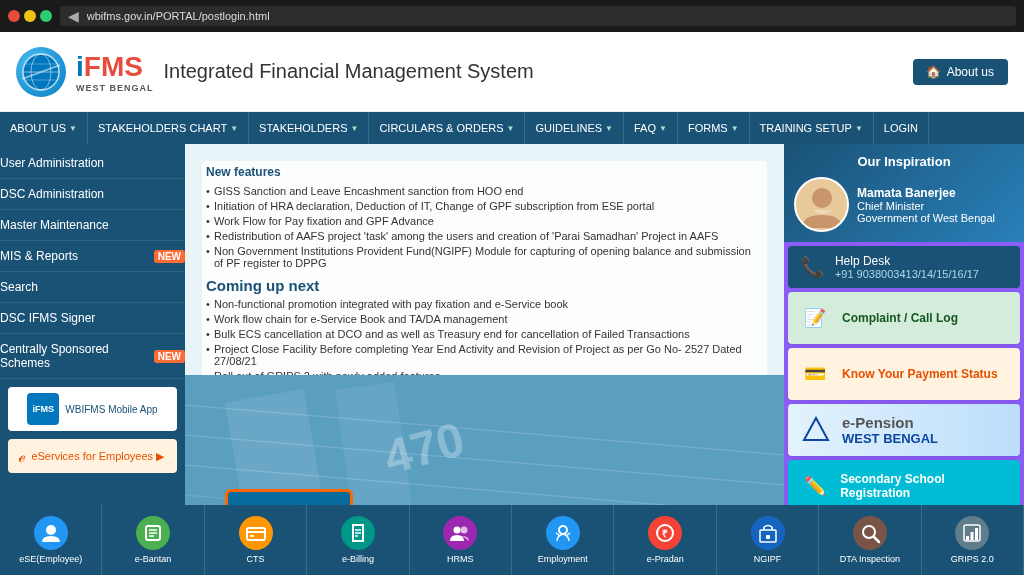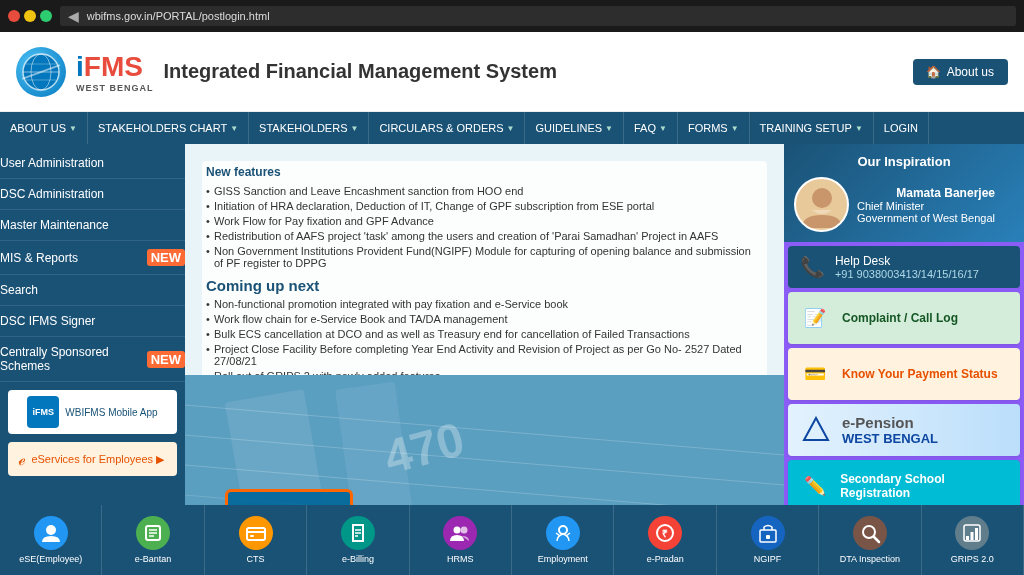--- a/index.html
+++ b/index.html
@@ -57,21 +57,21 @@
       content: '';
       position: absolute;
       width: 40px; height: 2px;
       background: rgba(255,255,255,0.5);
       transform: rotate(-20deg);
     }
     .ifms-text { display: flex; flex-direction: column; }
     .ifms-main { font-size: 28px; font-weight: bold; color: #0277bd; }
     .ifms-main span { color: #e74c3c; }
     .ifms-sub { font-size: 9px; color: #555; font-weight: bold; letter-spacing: 1px; }
-    .header-title { font-size: 20px; color: #333; font-weight: bold; }
+    .header-title { font-size: 20px; color: #333; font-weight: normal; }
     .about-btn {
       background: #1a5276;
       color: #fff;
       border: none;
       padding: 6px 14px;
       border-radius: 4px;
       cursor: pointer;
       font-size: 12px;
       display: flex;
       align-items: center;
@@ -118,21 +118,21 @@
       font-size: 12px;
       cursor: pointer;
       border-bottom: 1px solid rgba(255,255,255,0.1);
       display: flex;
       align-items: center;
       justify-content: space-between;
     }
     .new-badge {
       background: #ff6b35;
       color: #fff;
-      font-size: 13px;
+      font-size: 10px;
       padding: 1px 4px;
       border-radius: 3px;
       font-weight: bold;
       margin-left: 23px;
     }
 
     
     .mobile-app-box {
       margin: 8px;
       background: #fff;
@@ -235,21 +235,21 @@
       background: #e8c99a;
       flex-shrink: 0;
       overflow: hidden;
       border: 2px solid #fff;
       display: flex;
       align-items: center;
       justify-content: center;
     }
     .person-svg { width: 50px; height: 50px; }
     .inspiration-text { text-align: left; font-size: 11px; }
-    .inspiration-name { font-weight: bold; font-size: 12px; text-align: right; }
+    .inspiration-name { font-weight: bold; font-size: 12px; }
 
     
     .rpanel-item {
       background: #fff;
       margin: 4px;
       border-radius: 4px;
       padding: 10px 12px;
       display: flex;
       align-items: center;
       gap: 10px;

